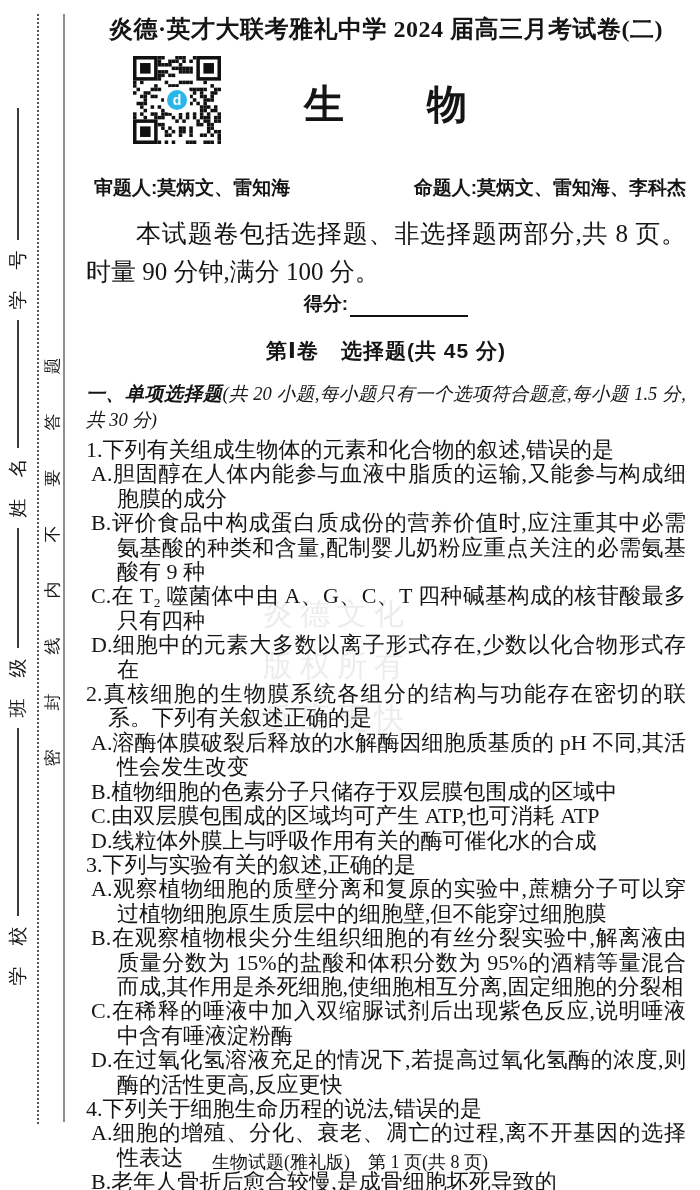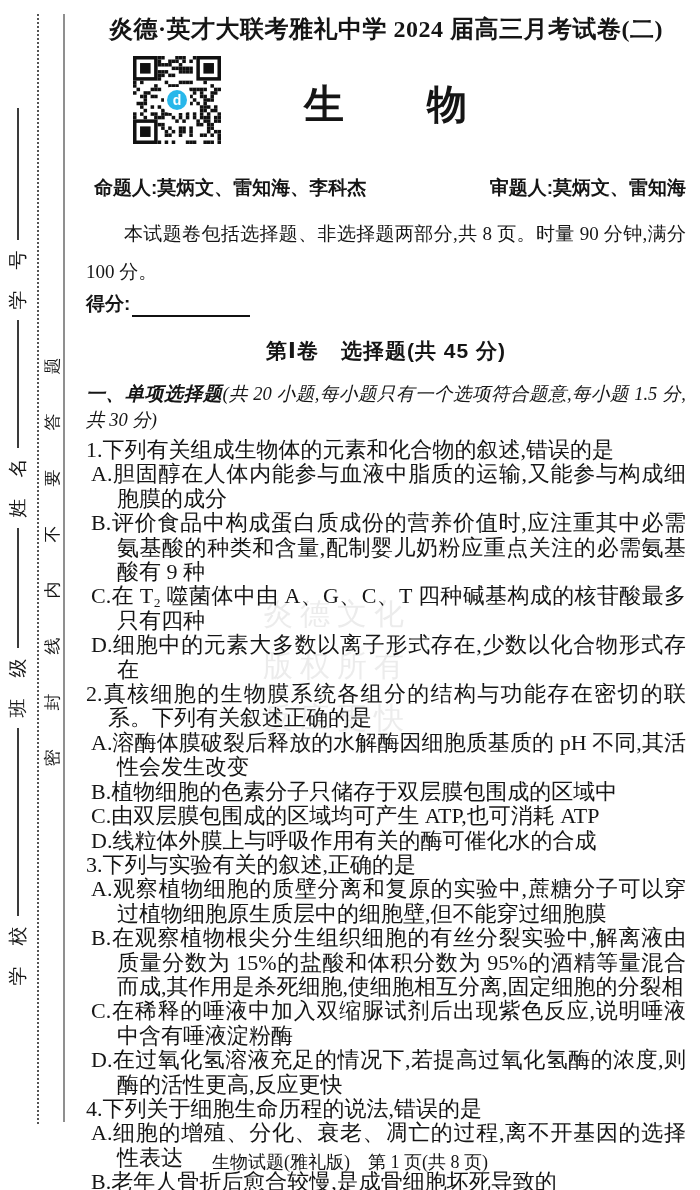--- a/index.html
+++ b/index.html
@@ -33,23 +33,23 @@
   .qr-logo{position:absolute;left:31px;top:31px;width:26px;height:26px;background:#fff;
     border-radius:6px;display:flex;align-items:center;justify-content:center;}
   .qr-logo-circle{width:20px;height:20px;border-radius:50%;background:#29b7ea;
     color:#fff;font-family:"Liberation Sans","DejaVu Sans",sans-serif;
     font-weight:700;font-size:14px;line-height:20px;text-align:center;}
   .subject-title{text-align:center;padding-top:32px;font-size:40px;font-weight:700;
     font-family:"Liberation Sans","DejaVu Sans",sans-serif;letter-spacing:1px;}
   .people-row{display:flex;justify-content:space-between;margin-top:14px;
     padding-left:8px;font-size:19px;font-weight:700;
     font-family:"Liberation Sans","DejaVu Sans",sans-serif;}
-  .intro{margin:14px 0 0 0;font-size:19px;line-height:38px;text-indent:2em;
+  .intro{margin:14px 0 0 0;font-size:25px;line-height:38px;text-indent:2em;
     text-align:justify;}
-  .score-row{margin-top:0px;text-align:left;font-size:19px;font-weight:700;
+  .score-row{margin-top:0px;text-align:center;font-size:19px;font-weight:700;
     font-family:"Liberation Sans","DejaVu Sans",sans-serif;height:30px;}
   .score-line{display:inline-block;width:118px;height:19px;
     border-bottom:2px solid #111;margin-left:2px;vertical-align:bottom;}
   .section-title{margin-top:16px;text-align:center;font-size:21px;font-weight:700;
     font-family:"Liberation Sans","DejaVu Sans",sans-serif;letter-spacing:1px;}
   .rule{margin-top:16px;font-size:18.5px;line-height:26px;text-align:justify;font-style:italic;}
   .rule b{font-family:"Liberation Sans","DejaVu Sans",sans-serif;font-size:19px;}
   .questions{margin-top:5px;font-size:22px;line-height:24.4px;}
   .stem{padding-left:22px;text-indent:-22px;text-align:justify;}
   .opt{margin-left:5px;padding-left:26px;text-indent:-26px;text-align:justify;}
@@ -286,22 +286,22 @@
             <rect x="7.04" y="70.4" width="10.56" height="10.56" fill="#111"></rect>
           </svg>
         <div class="qr-logo">
           <div class="qr-logo-circle">d</div>
         </div>
       </div>
       <div class="subject-title">生　　物</div>
     </div>
 
     <div class="people-row">
+      <span>审题人:莫炳文、雷知海</span>
       <span>命题人:莫炳文、雷知海、李科杰</span>
-      <span>审题人:莫炳文、雷知海</span>
     </div>
 
     <p class="intro">本试题卷包括选择题、非选择题两部分,共 8 页。时量 90 分钟,满分 100 分。</p>
 
     <div class="score-row">
       <span>得分:</span><span class="score-line"></span>
     </div>
 
     <div class="section-title">第Ⅰ卷　选择题(共 45 分)</div>
 

